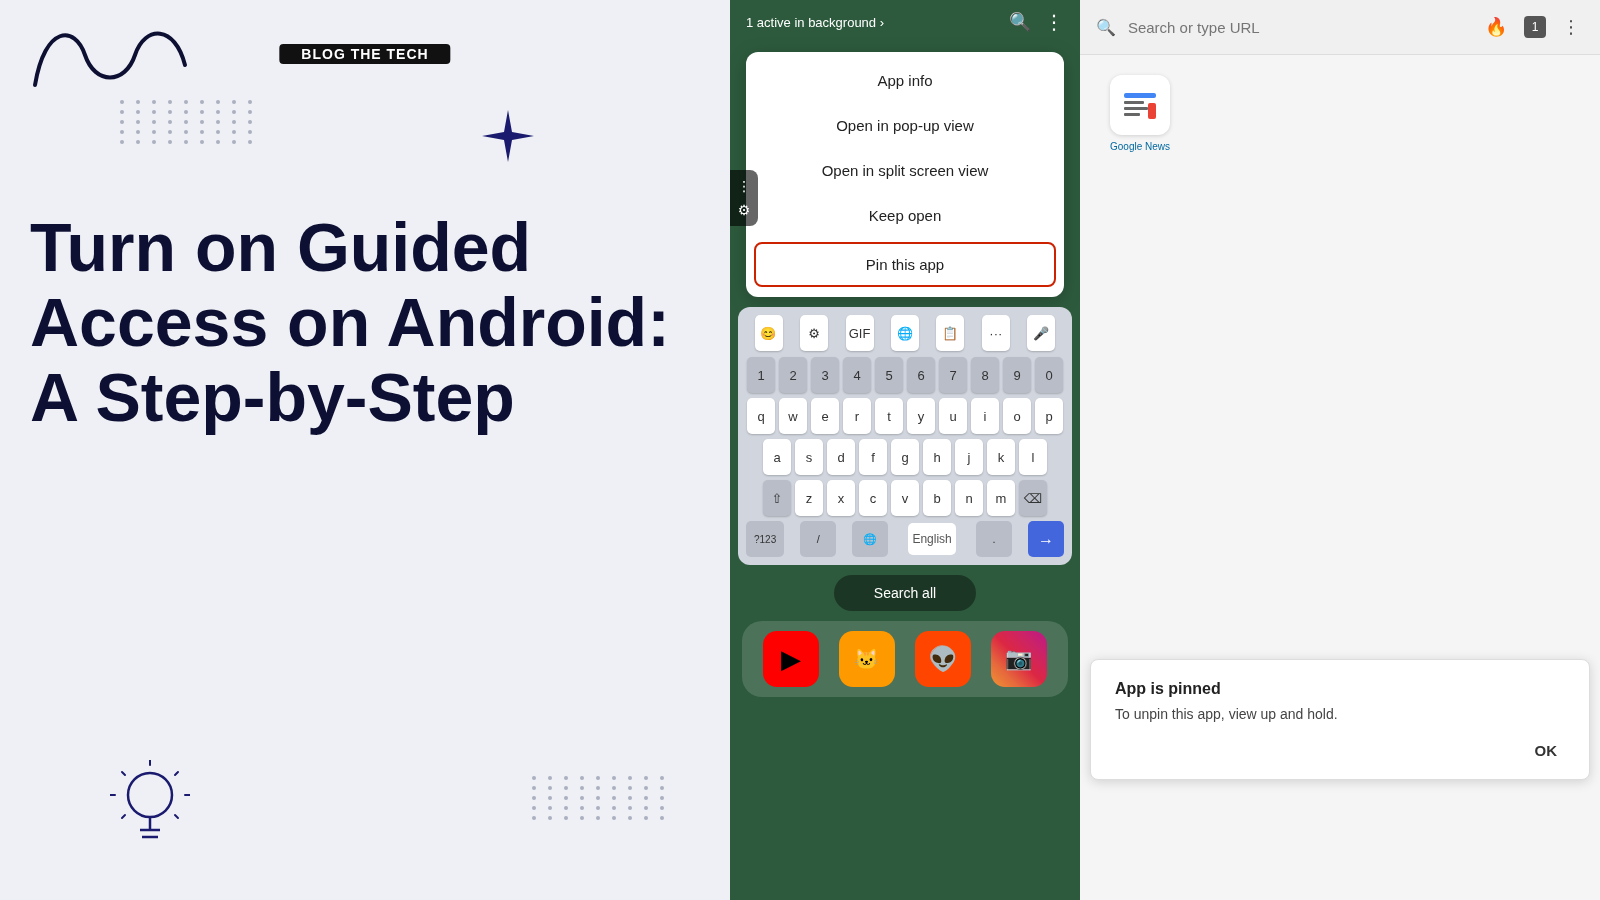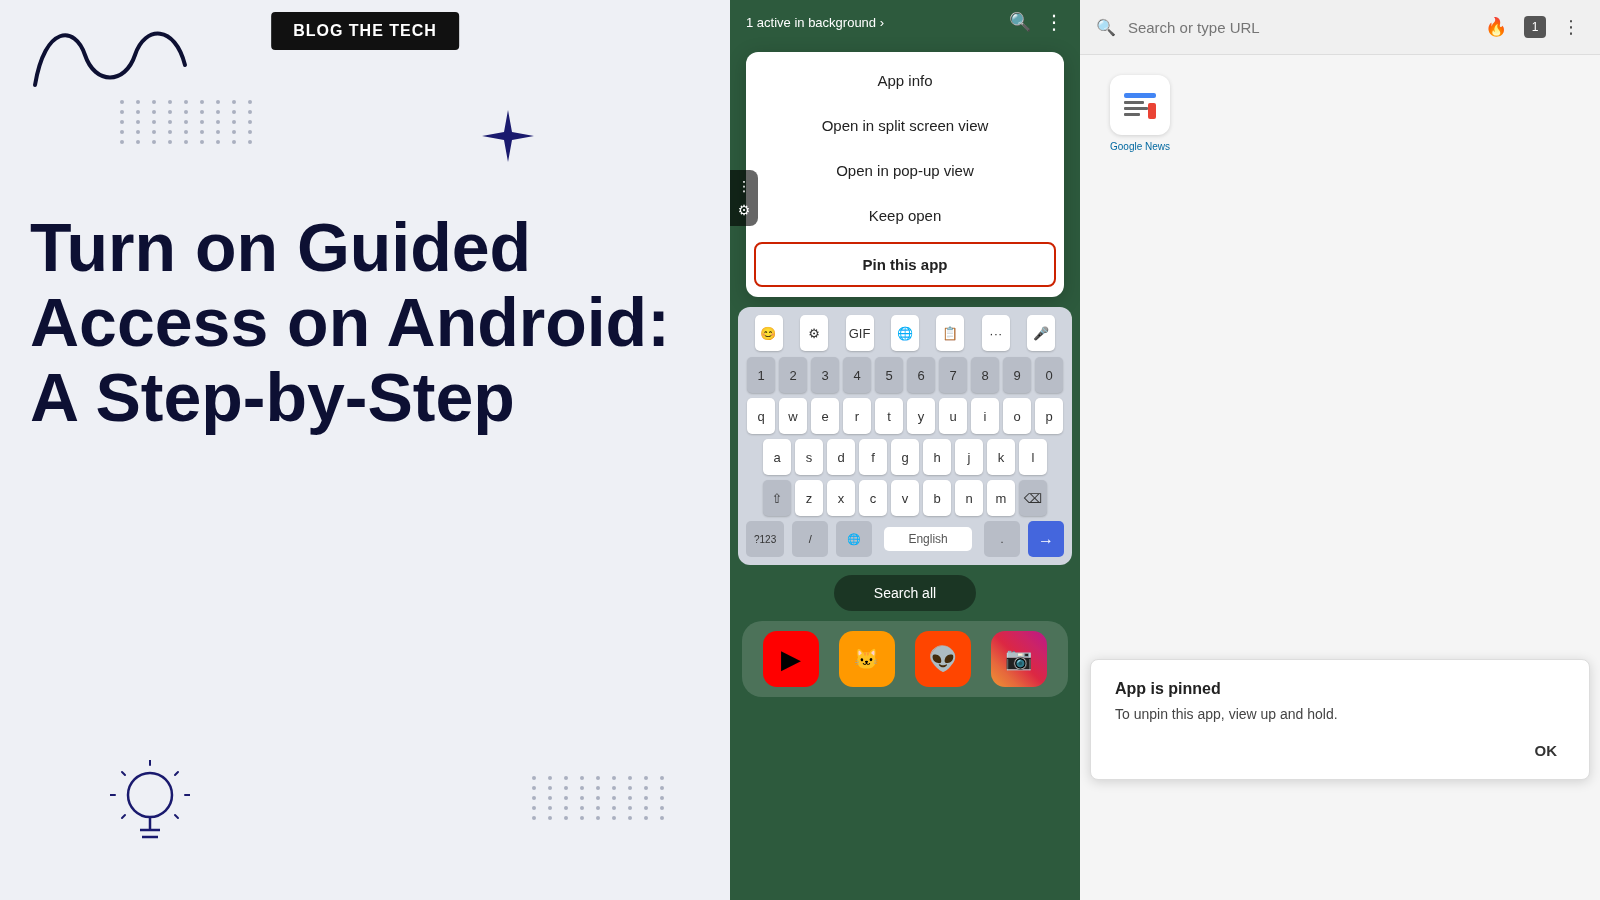--- a/index.html
+++ b/index.html
@@ -18,28 +18,28 @@
       height: 900px;
       background: #eef0f5;
       position: relative;
       padding: 30px 40px;
       flex-shrink: 0;
     }
 
     .blog-title-badge {
       background: #111;
       color: #fff;
-      font-size: 16px;
+      font-size: 14px;
       font-weight: 900;
       letter-spacing: 1px;
-      padding: 10px 22px;
+      padding: 2px 22px;
       border-radius: 4px;
       display: inline-block;
       position: absolute;
-      top: 12px;
+      top: 44px;
       left: 50%;
       transform: translateX(-50%);
     }
 
     .dots-top {
       position: absolute;
       top: 100px;
       left: 120px;
     }
 
@@ -116,21 +116,20 @@
       cursor: pointer;
     }
 
     .menu-item-pinned {
       border: 2px solid #cc2200;
       border-radius: 8px;
       margin: 4px 8px;
       padding: 12px 16px;
       font-size: 15px;
       color: #222;
-      font-weight: bold;
     }
 
     .keyboard-area {
       background: #d0d5de;
       border-radius: 12px;
       margin: 10px 8px;
       padding: 8px;
     }
 
     .kb-top-row {
@@ -162,34 +161,34 @@
       display: flex;
       justify-content: center;
       gap: 4px;
       margin-bottom: 5px;
     }
 
     .kb-spacebar {
       background: white;
       border-radius: 5px;
       flex: 1;
-      height: 24px;
+      height: 32px;
       display: flex;
       align-items: center;
       justify-content: center;
       font-size: 12px;
       color: #555;
       margin: 0 4px;
       text-align: center;
     }
 
     .kb-bottom-row {
       display: flex;
       align-items: center;
-      gap: 8px;
+      gap: 16px;
     }
 
     .kb-special {
       background: #b8bdc7;
       border-radius: 5px;
       padding: 6px 8px;
       font-size: 11px;
       color: #333;
       min-width: 36px;
       height: 36px;
@@ -548,22 +547,22 @@
   <div class="phone-status-bar">
     <span>1 active in background ›</span>
     <div class="phone-icons">
       <span style="font-size:18px;cursor:pointer;">🔍</span>
       <span style="font-size:20px;cursor:pointer;color:white;">⋮</span>
     </div>
   </div>
 
   <div class="context-menu">
     <div class="menu-item">App info</div>
+    <div class="menu-item">Open in pop-up view</div>
     <div class="menu-item">Open in split screen view</div>
-    <div class="menu-item">Open in pop-up view</div>
     <div class="menu-item">Keep open</div>
     <div class="menu-item-pinned">Pin this app</div>
   </div>
 
   <div class="keyboard-area">
 
     <div class="kb-top-row">
       <div class="kb-key">😊</div>
       <div class="kb-key">⚙</div>
       <div class="kb-key">GIF</div>

